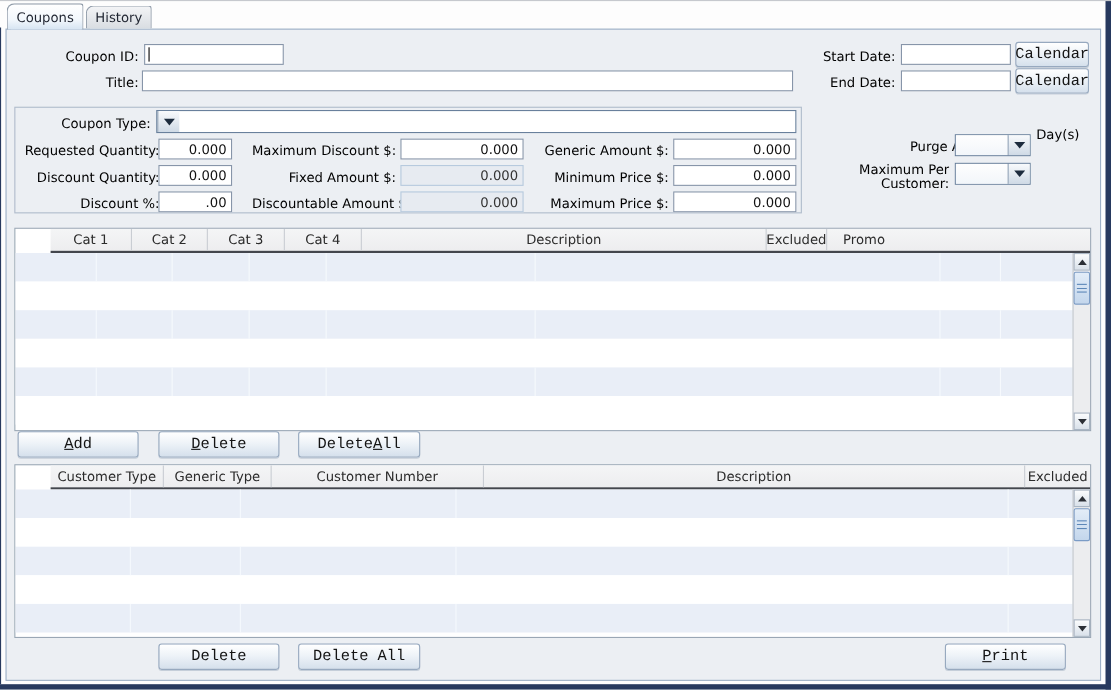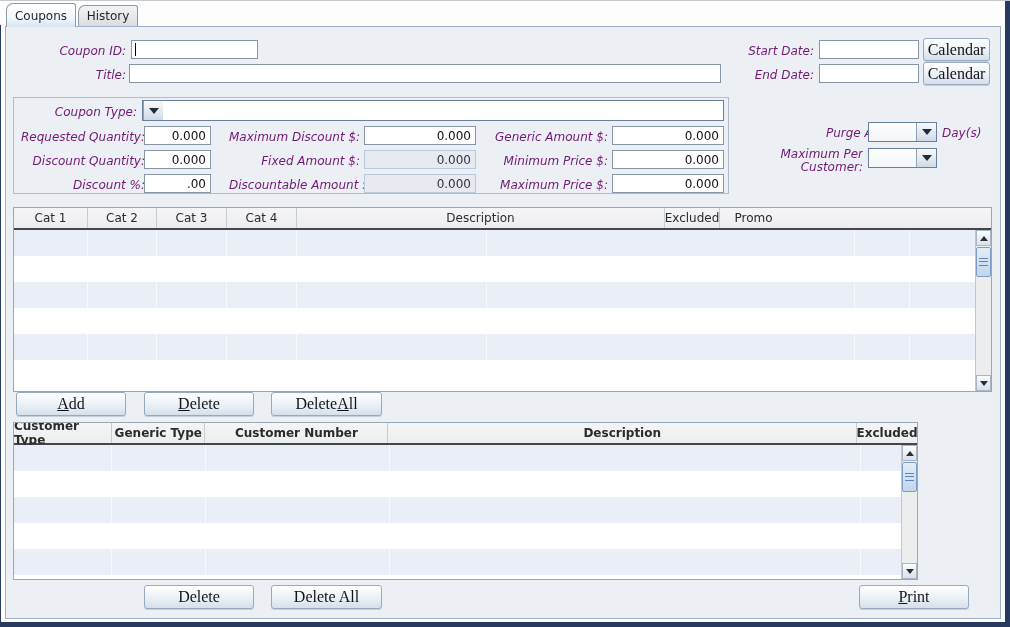--- a/index.html
+++ b/index.html
@@ -18,52 +18,52 @@
          font-size:12px; color:#1f2430; cursor:default; }
   #tab-coupons { left:6px; top:2px; width:70px; height:24px; z-index:3;
          background:linear-gradient(#ffffff, #f2f7fc 60%, #d6e4f2); }
   #tab-history { left:78px; top:4px; width:60px; height:21px; z-index:1;
          background:linear-gradient(#f3f4f6, #e3e6ea 60%, #d9dde2); }
 
   
   #panel { position:absolute; left:5px; top:25px; width:996px; height:593px;
            background:#eceff3; border:1px solid #9db0c6; }
 
-  .lbl { position:absolute; text-align:right; color:#701a75; white-space:nowrap;font-style:italic; }
+  .lbl { position:absolute; text-align:right; color:#000000; white-space:nowrap; }
   .tf { position:absolute; height:19px; border:1px solid #8795a9; background:#ffffff;
         font-family:inherit; font-size:12px; color:#111; padding:0 4px; outline:none; }
   .tf.num { text-align:right; }
   .tf.disabled { background:#e7ebf1; border:1px solid #b7cade; color:#333; }
 
   .caret { position:absolute; width:1px; height:13px; background:#000; }
 
   .btn { position:absolute; display:flex; align-items:center; justify-content:center;
          height:24px; border:1px solid #97a9bf; border-radius:3px;
          background:linear-gradient(#ffffff, #eef3f8 45%, #d5e0ec);
          box-shadow:0 1px 0 rgba(125,145,170,.35);
-         font-family:Liberation Serif, serif; font-size:16px; color:#141414; cursor:default; }
+         font-family:Liberation Mono, monospace; font-size:14px; color:#141414; cursor:default; }
   .btn .key { text-decoration:underline; }
 
   
   .combo { position:absolute; display:flex; border:1px solid #69809c; background:#ffffff; }
   .combo .val { flex:1; display:flex; align-items:center; padding:0 5px; font-size:12px; color:#111;
                 background:linear-gradient(#fefefe,#f2f6fa); overflow:hidden; white-space:nowrap; }
   .combo .arrow { width:20px; display:flex; align-items:center; justify-content:center;
                   border-left:1px solid #8ea0b5; background:linear-gradient(#f8fafc,#cfdae6); }
   .tri-down { width:0; height:0; border-left:5px solid transparent; border-right:5px solid transparent;
               border-top:6px solid #1d2c3e; }
 
   
   #group { position:absolute; left:7px; top:70px; width:716px; height:97px;
            border:1px solid #b0bccb; background:transparent; }
 
   
   .dtable { position:absolute; background:#ffffff; border:1px solid #9aa7b5; overflow:hidden; }
   .thead { display:flex; height:22px; background:linear-gradient(#f4f5f6,#ededef);
-           border-bottom:2px solid #43464d; }
+           border-bottom:2px solid #43464d;margin-left:32px; }
   .th { display:flex; align-items:center; justify-content:center; font-size:12px; color:#2b2b2b;
         border-right:1px solid #c9cdd3; height:100%; }
   .th:last-child { border-right:none; }
   .tbody { position:relative; }
   .trow { display:flex; height:26px; background:#ffffff; }
   .trow.stripe { background:#e9eef7; }
   .trow.stripe .td { border-right:1px solid #f6f9fd; }
   .td { height:100%; }
 
   
@@ -149,21 +149,21 @@
       <input class="tf num" style="left: 598px; top: 76px; width: 112px;" value="0.000">
     </div>
 
     <div class="lbl" style="left:780px; top:99px; width:112px;">Purge After:</div>
     <div class="combo" style="left:862px; top:95px; width:69px; height:20px;">
       <div class="val"></div>
       <div class="arrow">
           <div class="tri-down"></div>
         </div>
     </div>
-    <div class="lbl" style="left:936px; top:99px; width:50px; text-align:left;">Day(s)</div>
+    <div class="lbl" style="left:936px; top:88px; width:50px; text-align:left;">Day(s)</div>
 
     <div class="lbl clip2" style="left:770px; top:121px; width:87px; height:23px; white-space:normal;">Maximum Per Customer:</div>
     <div class="combo" style="left:862px; top:121px; width:69px; height:20px;">
       <div class="val"></div>
       <div class="arrow">
           <div class="tri-down"></div>
         </div>
     </div>
 
     <div class="dtable" style="left:7px; top:180px; width:979px; height:185px;">
@@ -260,21 +260,21 @@
       <span></span>
         <span class="key">D</span>
         <span>elete</span>
     </button>
     <button class="btn" style="left:265px; top:365px; width:111px;">
       <span>Delete </span>
         <span class="key">A</span>
         <span>ll</span>
     </button>
 
-    <div class="dtable" style="left:7px; top:395px; width:905px; height:158px;font-weight:bold;">
+    <div class="dtable" style="left:7px; top:395px; width:979px; height:158px;">
       <div class="thead">
           <div class="th" style="width: 105px;">Customer Type</div>
           <div class="th" style="width: 100px;">Generic Type</div>
           <div class="th" style="width: 196px;">Customer Number</div>
           <div class="th" style="width: 502px;">Description</div>
           <div class="th" style="width: 60px;">Excluded</div>
         </div>
       <div class="tbody">
           <div class="trow stripe">
             <div class="td" style="width: 105px;"></div>

